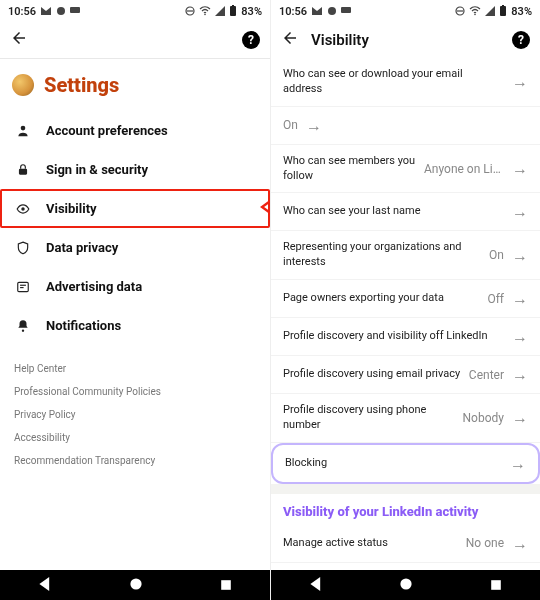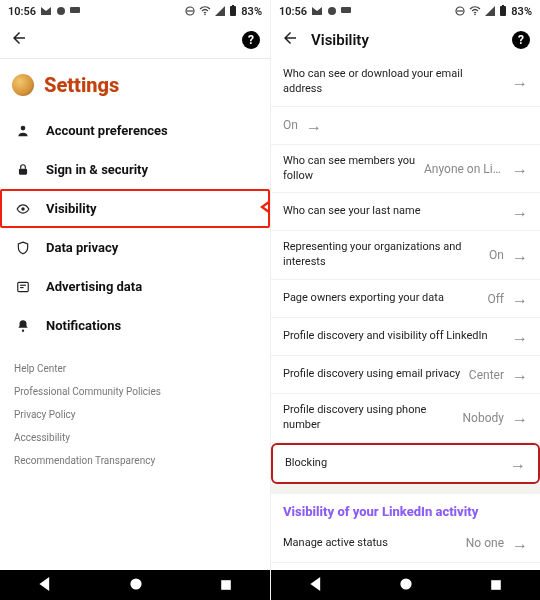--- a/index.html
+++ b/index.html
@@ -102,21 +102,21 @@
   .vrow {
     display: flex; align-items: center;
     padding: 9px 12px;
     border-bottom: 1px solid #f2f2f2;
     gap: 8px;
     cursor: pointer;
   }
   .vrow .vlabel { flex: 1; font-size: 11px; color: #222; line-height: 1.35; }
   .vrow .vvalue { font-size: 12px; color: #888; max-width: 80px; white-space: nowrap; overflow: hidden; text-overflow: ellipsis; }
   .vrow .vchev { color: #888; flex-shrink: 0; }
-  .hl-row { border: 2px solid #b91c1c; border-radius: 6px; }
+  .hl-row { border: 2px solid #c4b5fd; border-radius: 12px; }
   .section-gap { height: 10px; background: #f3f3f0; }
   .section-head { font-size: 13px; font-weight: 800; color: #8b5cf6; padding: 10px 12px 6px; }
   
   
   .left-content { position: relative; flex:1; display:flex; flex-direction:column; overflow:hidden; }
 </style>
 </head>
 <body>
 
 <div class="phone">

